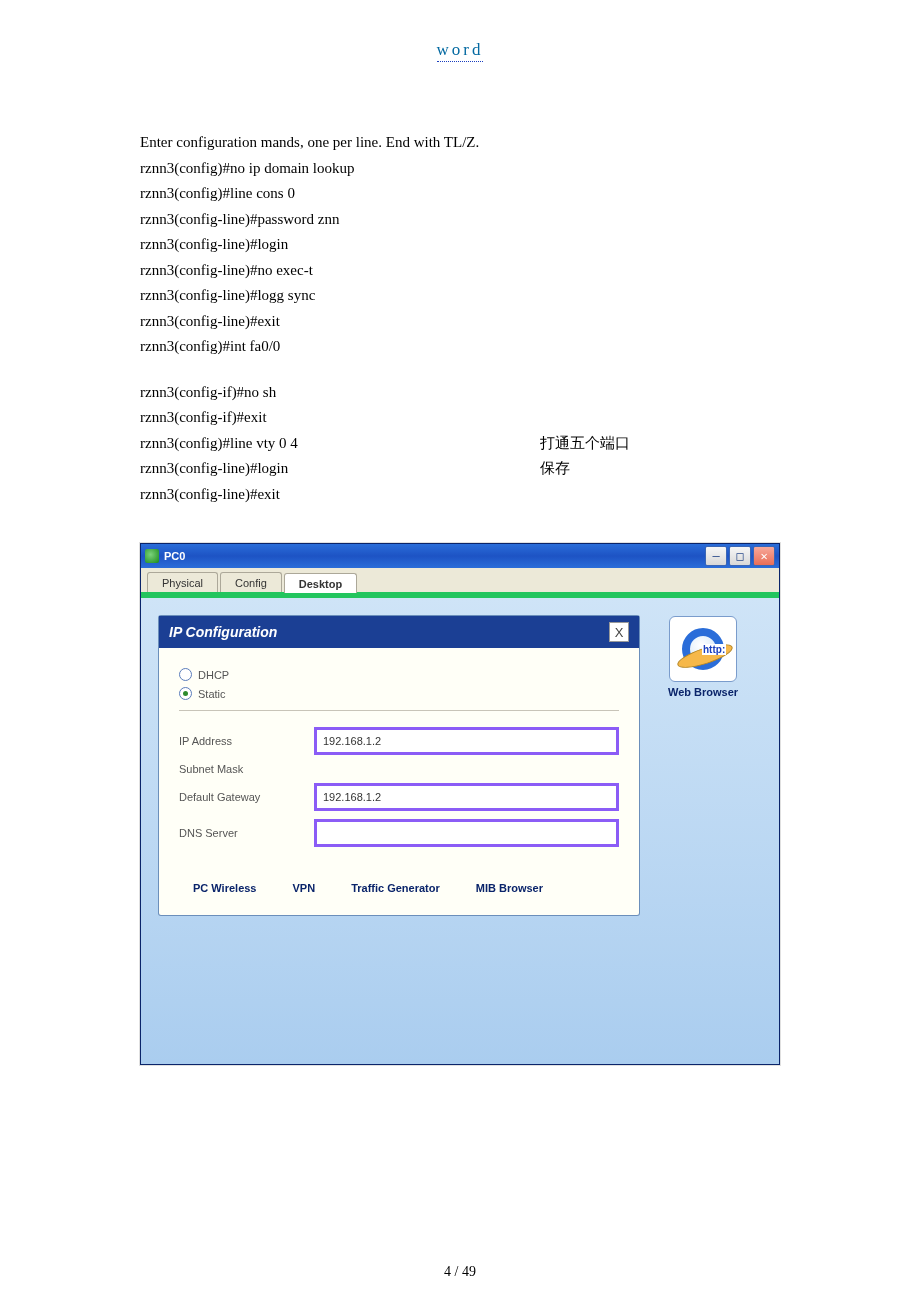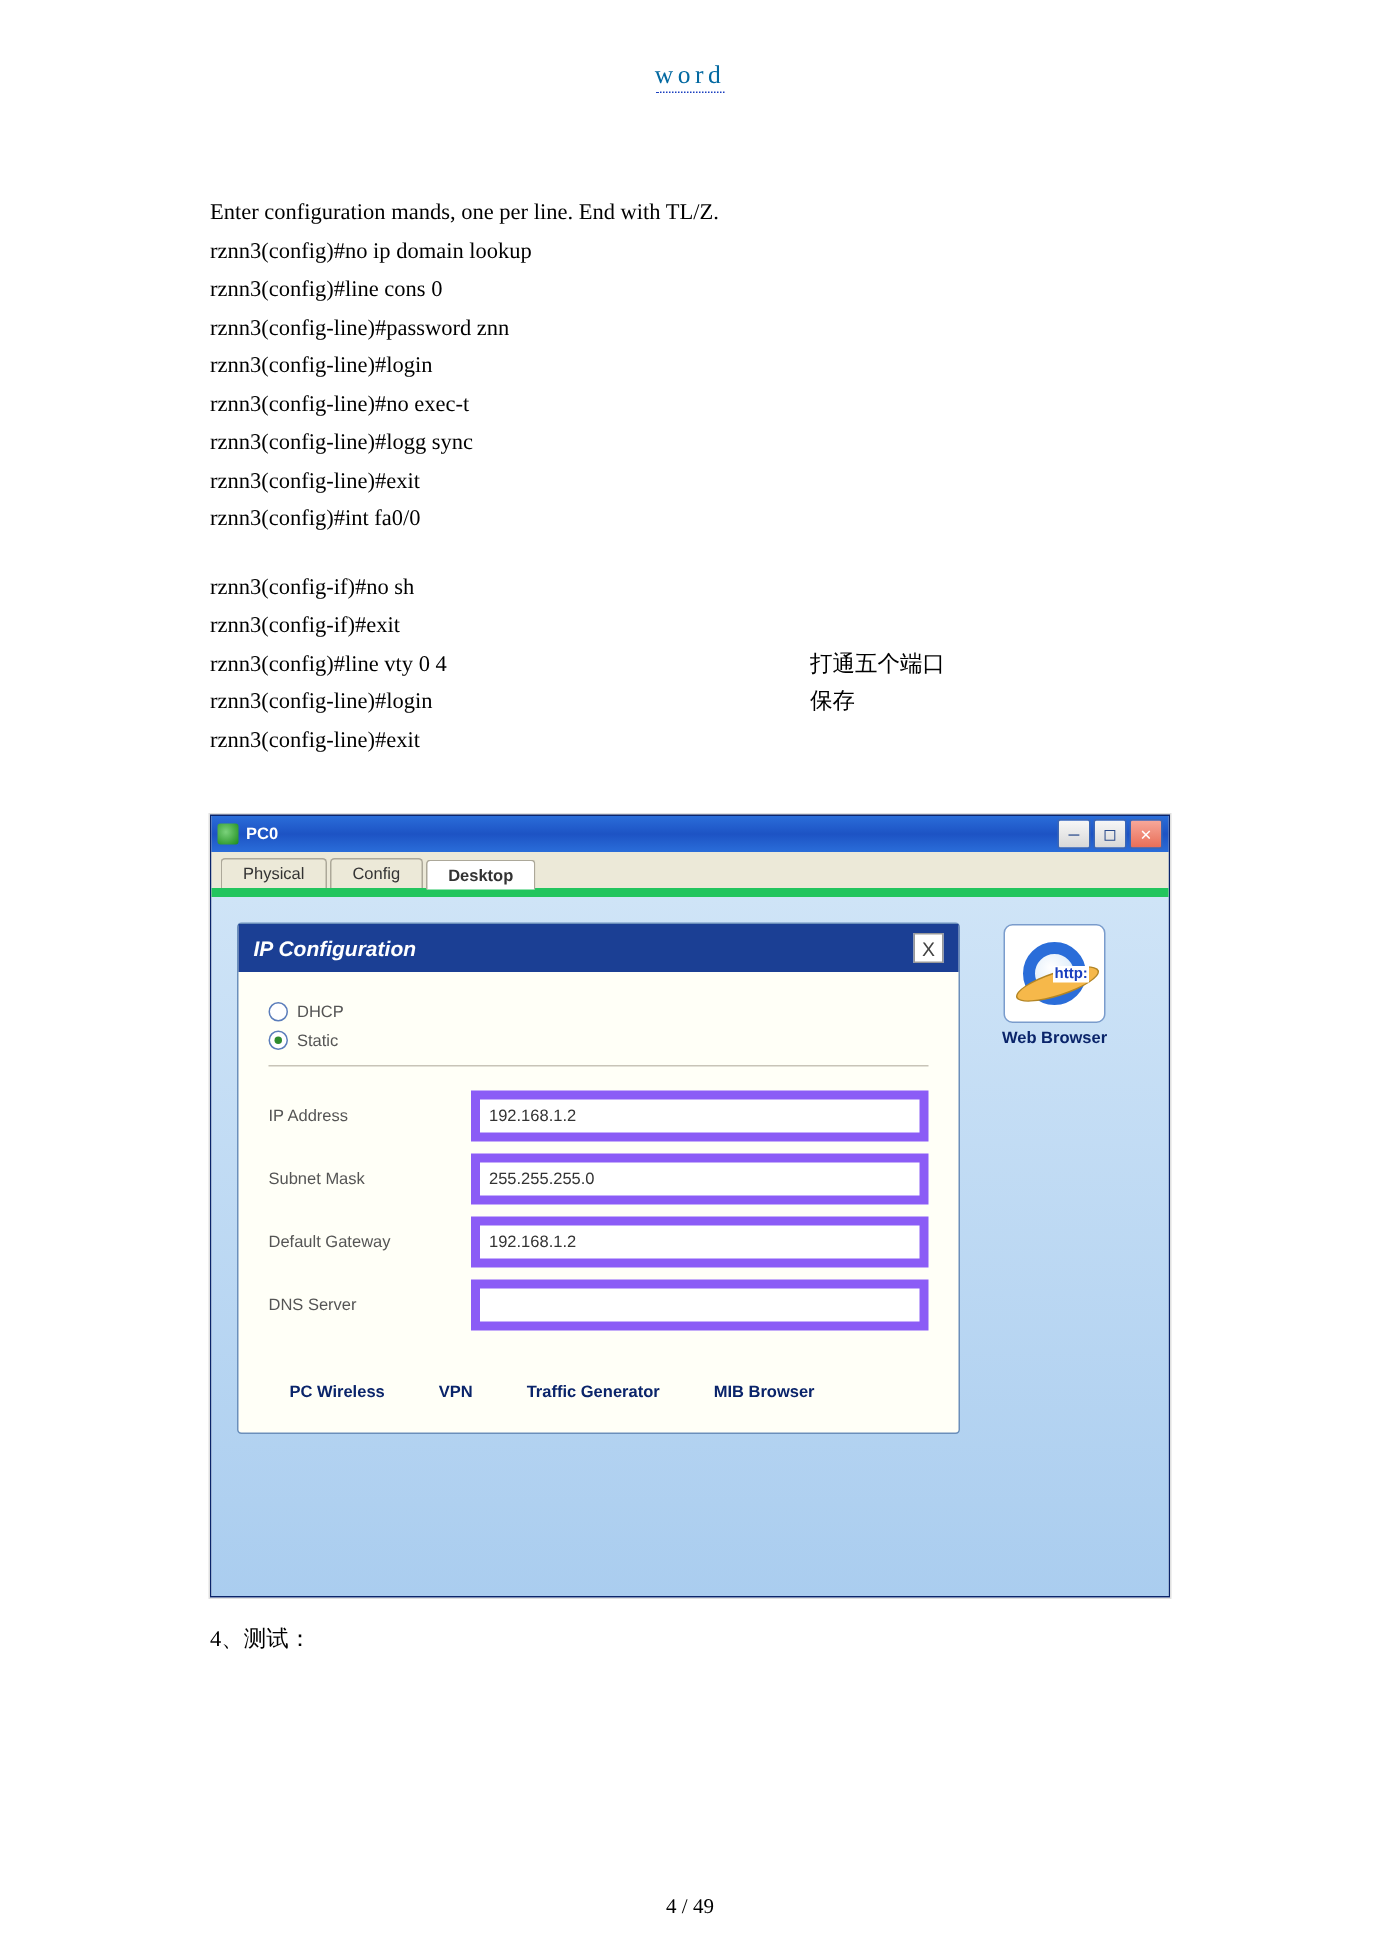--- a/index.html
+++ b/index.html
@@ -144,21 +144,21 @@
   }
   .radio.checked::after {
     content:""; width:5px; height:5px; border-radius:50%;
     background:#2e8b2e;
   }
   .hr { border-top:1px solid #c8c4b8; margin: 10px 0 16px 0; }
   .field-row { display:flex; align-items:center; margin: 8px 0; }
   .field-label { width: 135px; color:#555; }
   .field-input {
     flex:1;
-    border:6px solid #8b5cf6;
+    border:3px solid #8b5cf6;
     background:#fff;
     height: 20px;
     padding: 1px 6px;
     font-size: 11px;
     color:#333;
     font-family: Verdana, sans-serif;
   }
   .side-app {
     display:flex; flex-direction:column; align-items:center;
     gap: 4px;
@@ -281,21 +281,20 @@
             <span>Static</span>
           </div>
           <div class="hr"></div>
 
           <div class="field-row">
             <div class="field-label">IP Address</div>
             <input class="field-input" value="192.168.1.2" style="">
           </div>
           <div class="field-row">
             <div class="field-label">Subnet Mask</div>
-            <input class="field-input" value="255.255.255.0" style="">
           </div>
           <div class="field-row">
             <div class="field-label">Default Gateway</div>
             <input class="field-input" value="192.168.1.2" style="">
           </div>
           <div class="field-row">
             <div class="field-label">DNS Server</div>
             <input class="field-input" value="" style="">
           </div>
 
@@ -315,16 +314,15 @@
             <div class="swoosh"></div>
             <div class="httptxt">http:</div>
           </div>
         </div>
         <div class="app-label">Web Browser</div>
       </div>
 
     </div>
   </div>
 
-  <div class="section4">4、测试：</div>
 
   <div class="page-number">4  / 49</div>
 </div>
 
 </body></html>

